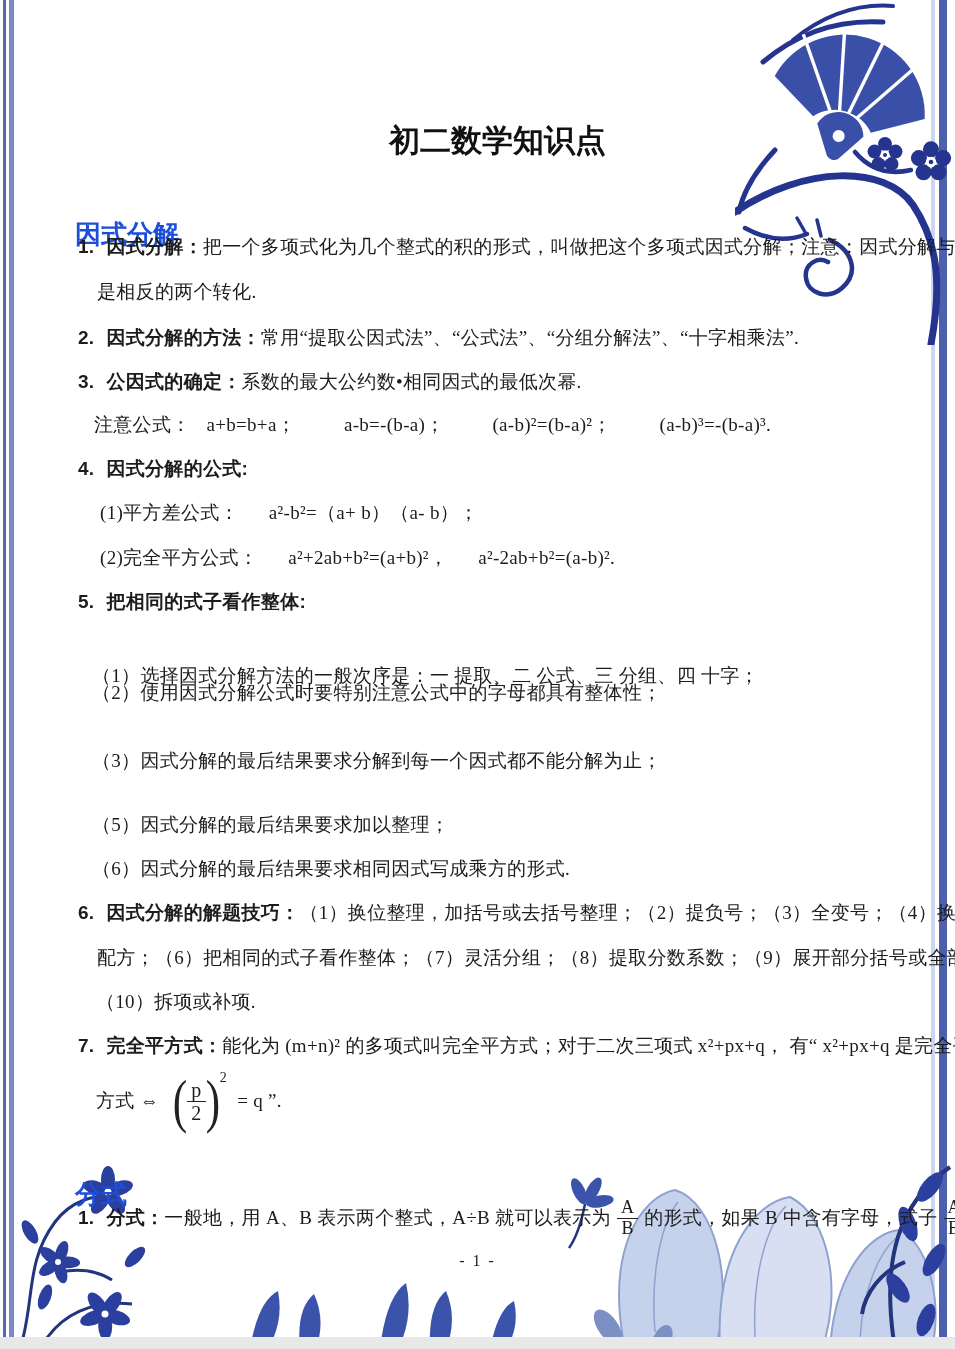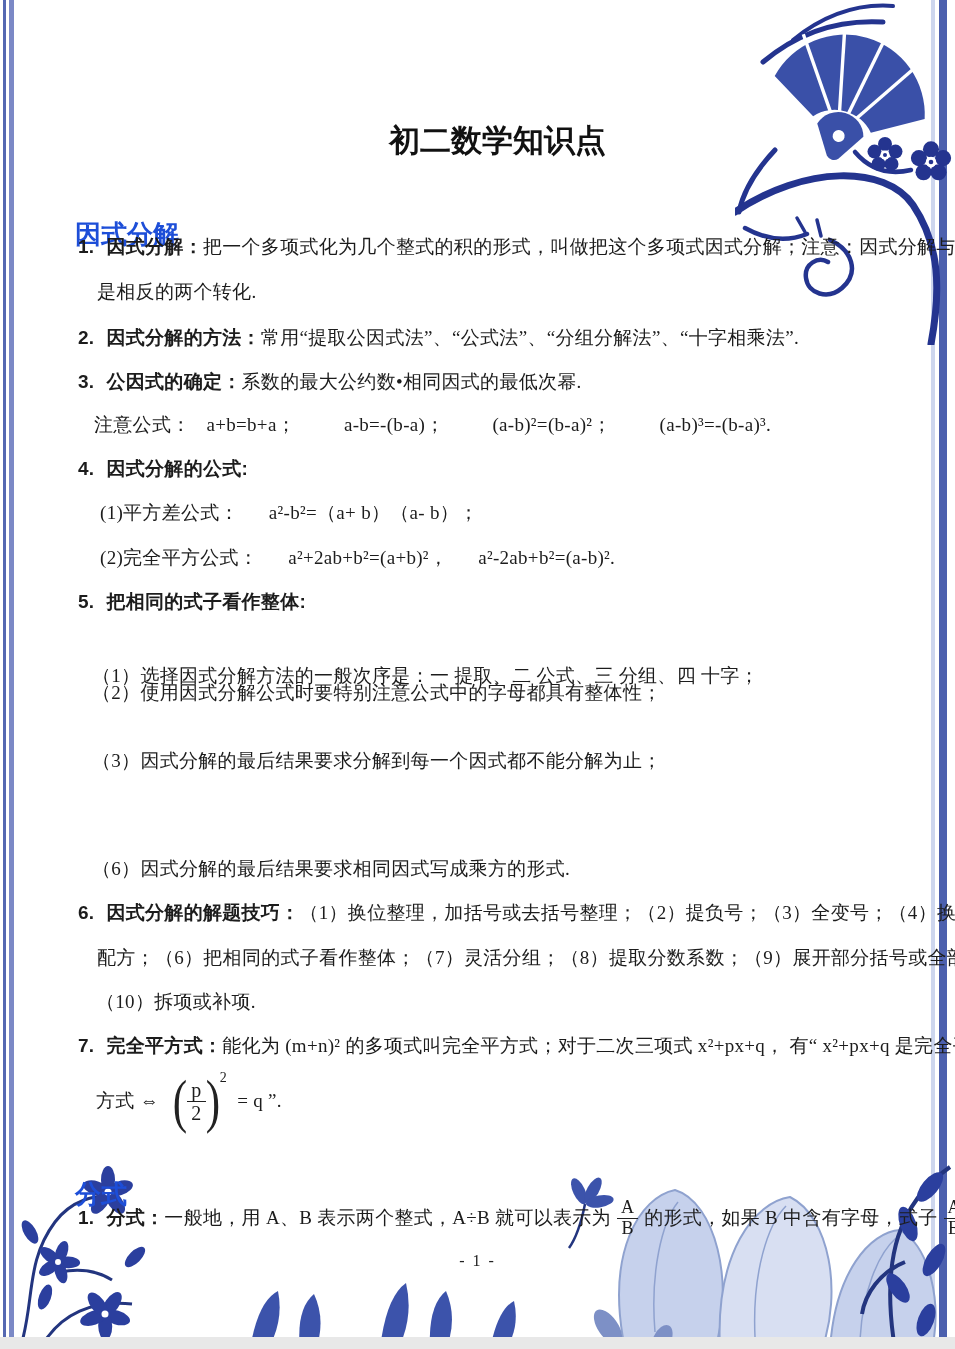--- a/index.html
+++ b/index.html
@@ -194,20 +194,21 @@
   <div class="tline" style="top:545px;left:100px;">
     <span class="gap30">(2)完全平方公式：</span><span class="gap30">a²+2ab+b²=(a+b)²，</span><span>a²-2ab+b²=(a-b)².</span>
   </div>
 
   <div class="tline" style="top:589px;left:78px;">
     <span class="num">5.</span><span class="lbl">把相同的式子看作整体:</span>
   </div>
   <div class="tline" style="top:636px;left:92px;margin-top:27px;"><span>（1）选择因式分解方法的一般次序是：一 提取、二 公式、三 分组、四 十字；</span></div>
   <div class="tline" style="top:680px;left:92px;"><span>（2）使用因式分解公式时要特别注意公式中的字母都具有整体性；</span></div>
   <div class="tline" style="top:724px;left:92px;margin-top:24px;"><span>（3）因式分解的最后结果要求分解到每一个因式都不能分解为止；</span></div>
+  <div class="tline" style="top:812px;left:92px;"><span>（5）因式分解的最后结果要求加以整理；</span></div>
   <div class="tline" style="top:856px;left:92px;"><span>（6）因式分解的最后结果要求相同因式写成乘方的形式.</span></div>
 
   <div class="tline" style="top:900px;left:78px;">
     <span class="num">6.</span><span class="lbl">因式分解的解题技巧：</span><span>（1）换位整理，加括号或去括号整理；（2）提负号；（3）全变号；（4）换元；（5）</span>
   </div>
   <div class="tline" style="top:945px;left:97px;">
     <span>配方；（6）把相同的式子看作整体；（7）灵活分组；（8）提取分数系数；（9）展开部分括号或全部括号；</span>
   </div>
   <div class="tline" style="top:989px;left:96px;">
     <span>（10）拆项或补项.</span>

